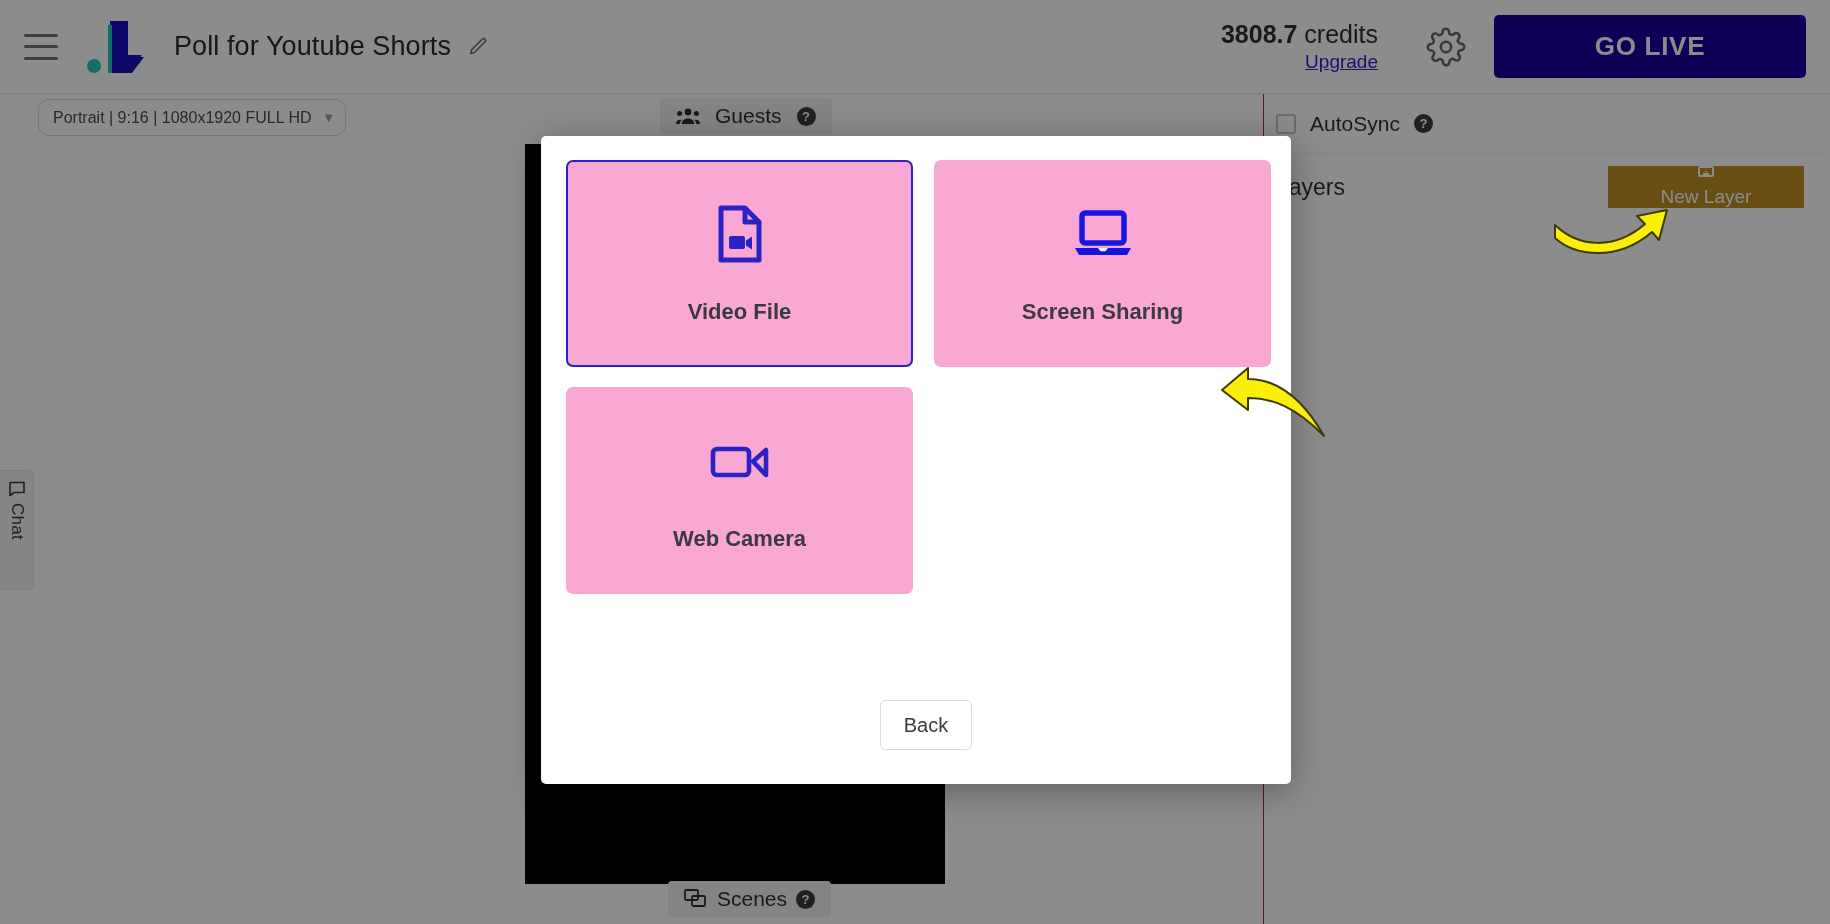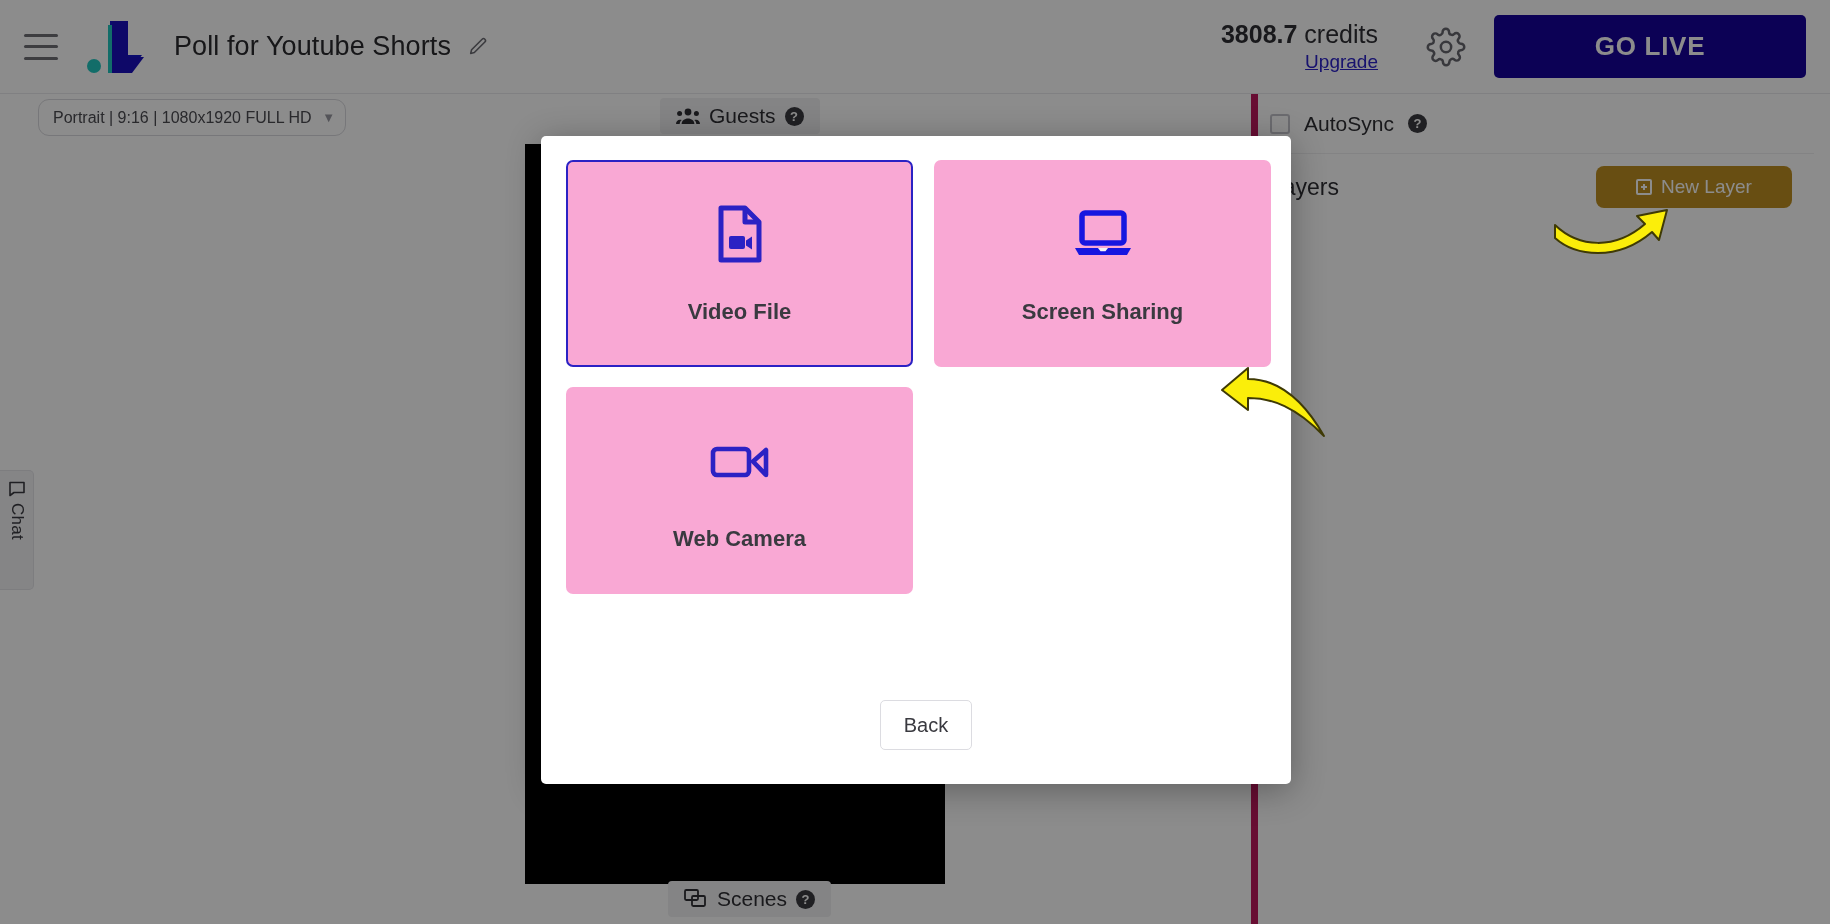--- a/index.html
+++ b/index.html
@@ -61,21 +61,21 @@
   .res-select {
     position:absolute; left: 38px; top: 5px;
     width: 308px; height: 37px; border:1px solid #d9d9de; border-radius:11px;
     background:#fff; display:flex; align-items:center; padding: 0 10px 0 14px;
     font-size: 16px; color:#4b4b51; cursor:pointer;
   }
   .res-select .chev { margin-left:auto; color:#9a9aa2; font-size:13px; }
 
   .guests-pill {
     position:absolute; left: 660px; top: 98px; height: 36px;
-    display:flex; align-items:center; gap:9px;
+    display:flex; align-items:center; gap:15px;
     background:#f1f1f3; border-radius:4px; padding: 0 16px;
     font-size: 21px; color:#2f2f34; cursor:pointer; z-index: 3;
   }
   .scenes-pill {
     position:absolute; left: 668px; top: 881px; height: 36px;
     display:flex; align-items:center; gap:9px;
     background:#f1f1f3; border-radius:4px; padding: 0 16px;
     font-size: 21px; color:#2f2f34; cursor:pointer; z-index: 3;
   }
   .qmark {
@@ -120,39 +120,39 @@
     writing-mode: vertical-rl; font-size: 18px; color:#3a3a40;
   }
   .qmark-sm {
     display:inline-flex; align-items:center; justify-content:center;
     width:17px; height:17px; border-radius:50%;
     background:#3b3b40; color:#fff; font-size:12px; font-weight:700;
   }
 
   
   .rsidebar {
-    position:absolute; top: 94px; right: 16px; width: 563px; bottom: 0;
-    background: #ffffff; border-left: 7px solid #be185d;
+    position:absolute; top: 94px; right: 4px; width: 563px; bottom: 0;
+    background: #ffffff; border-left: 1px solid #be185d;
   }
   .autosync-row {
     height: 60px; display:flex; align-items:center; padding-left: 12px;
     border-bottom: 1px solid #eeeef1; gap: 14px;
   }
   .cbox { width: 20px; height: 20px; border:2px solid #c3c3ca; border-radius:3px; background:#fff; cursor:pointer;}
   .autosync-label { font-size: 21px; color:#2f2f34; }
 
   .layers-row {
     height: 66px; display:flex; align-items:center; padding: 0 22px 0 12px;
   }
   .layers-title { font-size: 23px; color:#2f2f34; }
   .newlayer-btn {
     margin-left: auto; height: 42px; min-width: 196px;
-    background: #b8860f; color: #ffffff; border: none; border-radius: 8px;
+    background: #b8860f; color: #ffffff; border: none; border-radius: 1px;
     display:flex; align-items:center; justify-content:center; gap: 9px;
-    font-size: 19px; cursor:pointer; opacity: .92;
+    font-size: 19px; cursor:pointer; opacity: .92; flex-direction: column;
   }
   .plus-sq {
     width:16px; height:16px; border:2px solid #ffffff; border-radius:2px;
     position:relative; display:inline-block;
   }
   .plus-sq::before, .plus-sq::after {
     content:''; position:absolute; background:#fff;
   }
   .plus-sq::before { left:3px; right:3px; top:5px; height:2px; }
   .plus-sq::after { top:3px; bottom:3px; left:5px; width:2px; }

